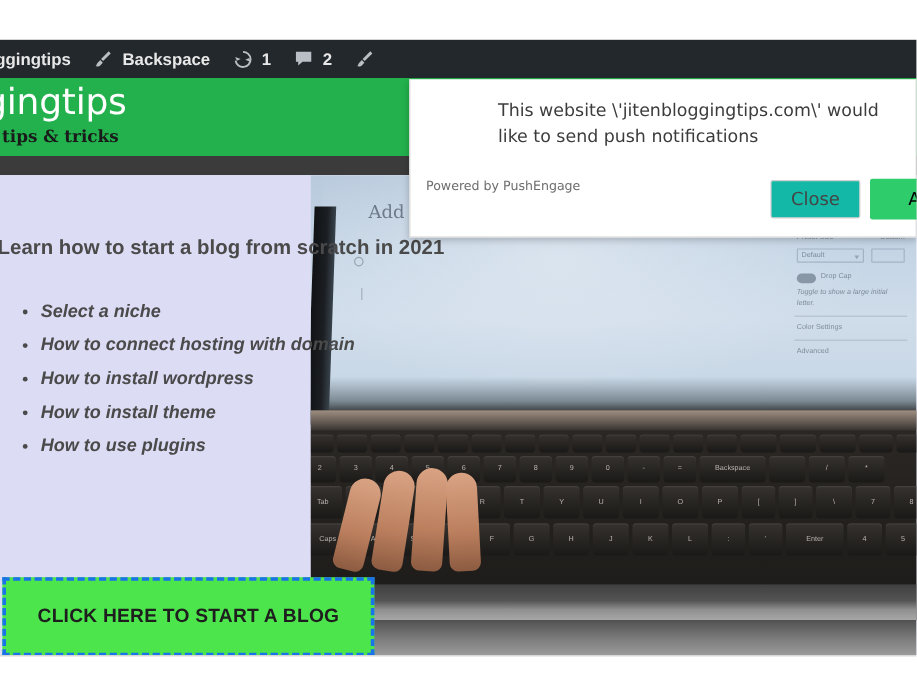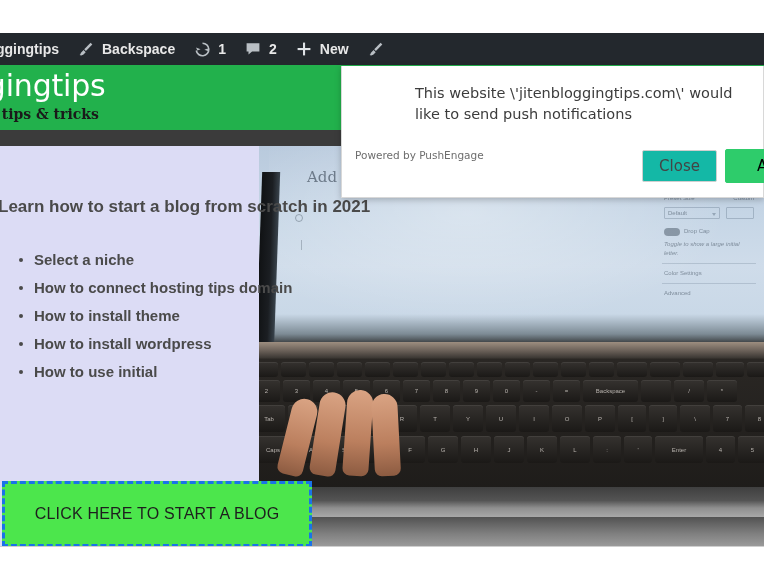--- a/index.html
+++ b/index.html
@@ -232,20 +232,21 @@
     position: absolute; left: -2px; top: 51px;
     font-size: 17px;
     font-weight: 700;
     color: #4a4a4a;
     font-family: "Liberation Sans", sans-serif;
     white-space: nowrap;
   }
   #textcol ul {
     position: absolute; left: 18px; top: 105px;
     list-style: none;
+    font-style: italic;
   }
   #textcol li {
     position: relative;
     font-size: 15px;
     font-weight: 700;
     color: #4a4a4a;
     margin-bottom: 11px;
     padding-left: 16px;
     white-space: nowrap;
     font-family: "Liberation Sans", sans-serif;
@@ -261,21 +262,21 @@
   #cta {
     position: absolute; left: 2px; top: 335px;
     width: 310px; height: 66px;
     background: #4ce64c;
     border: 3px dashed #1a73e8;
     display: flex; align-items: center; justify-content: center;
     pointer-events: auto;
   }
   #cta .cta-label {
     font-size: 16px;
-    font-weight: 400;
+    font-weight: 700;
     color: #1e1e1e;
     letter-spacing: .2px;
     font-family: "Liberation Sans", sans-serif;
   }
 
   
   #pagebottom {
     position: absolute; left: 0; top: 513px;
     width: 764px; height: 21px;
     background: #ffffff;
@@ -371,29 +372,20 @@
 
       <div class="ab-item">
         <span class="glyph">
           <svg width="16" height="16" viewBox="0 0 16 16">
             <path d="M1.6 2.2h12.8v8.3H7.1l-3.6 3v-3H1.6z" fill="#b9bfc4"></path>
           </svg>
         </span>
         <span>2</span>
       </div>
 
-      <div class="ab-item">
-        <span class="glyph">
-          <svg width="16" height="16" viewBox="0 0 16 16">
-            <rect x="7" y="1.6" width="2.1" height="12.8" fill="#dfe3e6"></rect>
-            <rect x="1.6" y="7" width="12.8" height="2.1" fill="#dfe3e6"></rect>
-          </svg>
-        </span>
-        <span>New</span>
-      </div>
 
       <div class="ab-item">
         <span class="glyph">
           <svg width="16" height="16" viewBox="0 0 16 16">
             <path d="M12.6 1.8 6.2 8.2l1.7 1.7 6.4-6.4z" fill="#b9bfc4"></path>
             <path d="M5.6 8.9 3.2 11.4c-.7.7-.5 1.9-1.6 2.7 1.4.7 3.1.3 3.9-.5l2.2-2.3z" fill="#b9bfc4"></path>
           </svg>
         </span>
         <span></span>
       </div>
@@ -522,24 +514,24 @@
           <div class="hand" style="left:86px;top:48px;width:26px;height:86px;transform:rotate(4deg);"></div>
           <div class="hand" style="left:114px;top:52px;width:26px;height:82px;transform:rotate(-3deg);"></div>
           <div class="bottom-edge"></div>
         </div>
       </div>
 
       <div id="textcol">
         <div class="h2">Learn how to start a blog from scratch in 2021</div>
         <ul>
           <li>Select a niche</li>
-          <li>How to connect hosting tips domain</li>
+          <li>How to connect hosting with domain</li>
+          <li>How to install wordpress</li>
           <li>How to install theme</li>
-          <li>How to install wordpress</li>
-          <li>How to use initial</li>
+          <li>How to use plugins</li>
         </ul>
 
         <div id="cta">
           <span class="cta-label">CLICK HERE TO START A BLOG</span>
         </div>
       </div>
     </div>
 
     <div id="pagebottom"></div>
 

